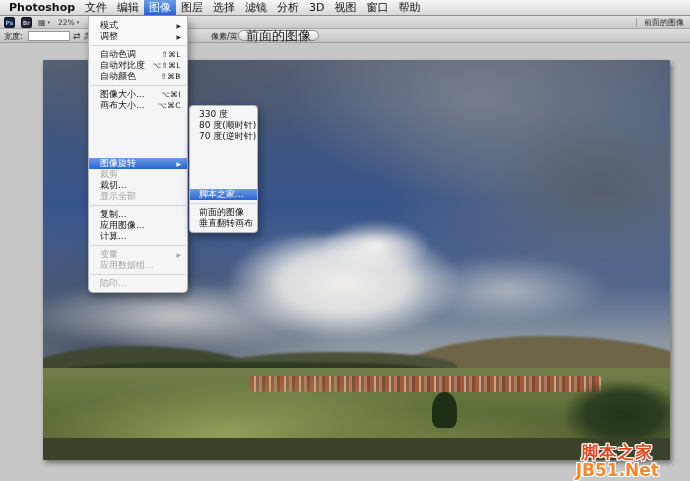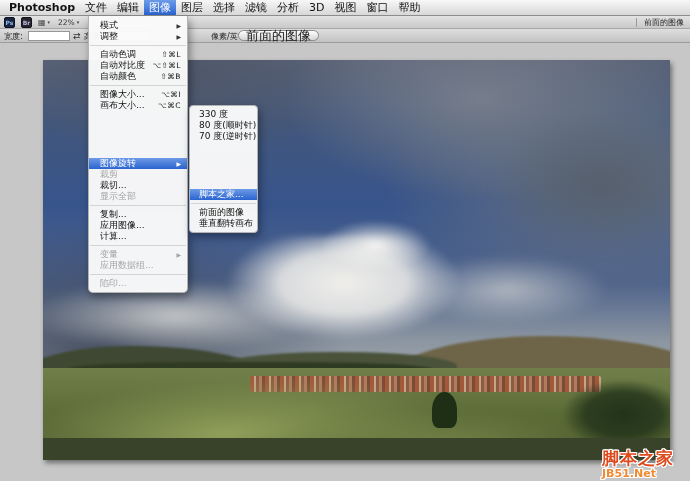--- a/index.html
+++ b/index.html
@@ -89,24 +89,24 @@
     background:radial-gradient(ellipse, #93a15c 0%, rgba(147,161,92,0) 72%); }
   .grass-light2 { left:38%; top:87%; width:52%; height:19%; filter:blur(4px);
     background:radial-gradient(ellipse, rgba(131,146,81,0.75) 0%, rgba(131,146,81,0) 70%); }
   .trees-right { left:83%; top:80%; width:19%; height:17%; filter:blur(1px);
     background:radial-gradient(ellipse, #22331a 0%, rgba(34,51,26,0.8) 45%, rgba(34,51,26,0) 72%); }
   .tree-single { left:62%; top:83%; width:4%; height:9%; background:#1e2f16;
     border-radius:50% 50% 25% 25%; filter:blur(0.5px); }
   .grass-bottom { left:0; top:94.5%; width:100%; height:5.5%; background:#39432a; filter:blur(0.6px); }
 
   
-  #watermark { position:absolute; right:16px; bottom:2px; line-height:1; z-index:80; }
+  #watermark { position:absolute; right:31px; bottom:2px; text-align:center; line-height:1; z-index:80; }
   .wm-outline { text-shadow:-1px -1px 0 #fff, 1px -1px 0 #fff, -1px 1px 0 #fff, 1px 1px 0 #fff, 0 1px 0 #fff, 0 -1px 0 #fff, 1px 0 0 #fff, -1px 0 0 #fff; }
   .wm-title { font-size:17px; font-weight:bold; color:#dd4a1e; letter-spacing:1px; }
-  .wm-site  { font-size:11px; font-weight:bold; color:#ef8a30; margin-top:1px; }
+  .wm-site  { font-size:17px; font-weight:bold; color:#ef8a30; margin-top:1px; }
 
   
   .menu { position:absolute; background:rgba(250,250,250,0.97); border:1px solid #b3b3b3;
     box-shadow:2px 4px 9px rgba(0,0,0,0.38); font-size:9px; color:#111; z-index:50; }
   #image-menu { left:88px; top:16px; width:100px; border-top:none;
     border-radius:0 0 5px 5px; padding:4px 0 3px; }
   #rotate-submenu { left:189px; top:105px; width:69px; border-radius:4px;
     padding:3px 0 3px; z-index:60; }
   .menu-row { height:11px; display:flex; align-items:center;
     padding:0 6px 0 11px; white-space:nowrap; }

